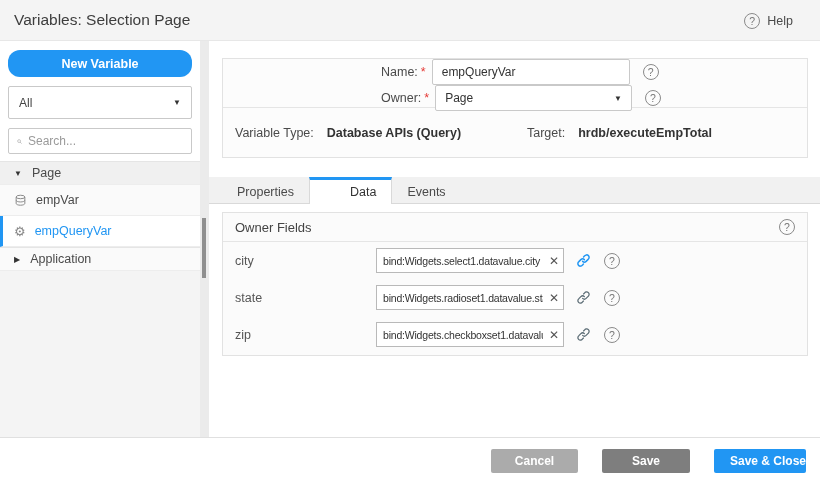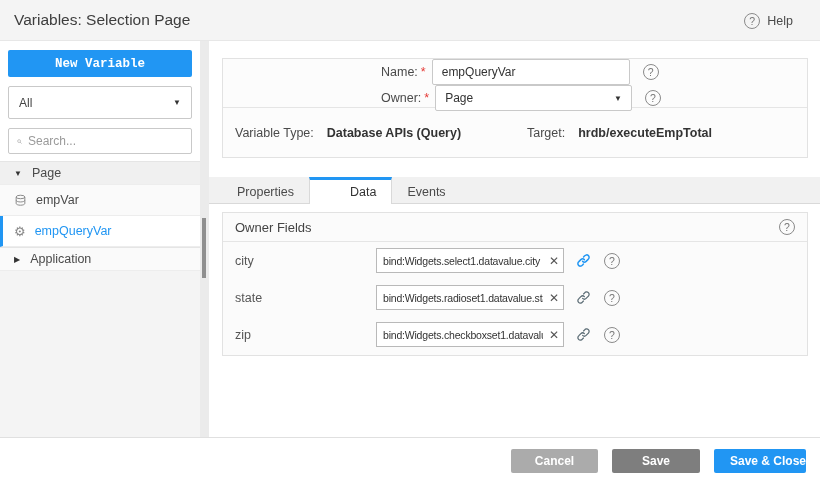--- a/index.html
+++ b/index.html
@@ -14,21 +14,21 @@
                  gap:7px; color:#4a4a4a; font-size:12.5px; cursor:pointer; }
 
   .qicon { width:16px; height:16px; border:1px solid #8a8a8a; border-radius:50%;
            display:inline-flex; align-items:center; justify-content:center;
            font-size:10.5px; color:#777; flex:none; background:transparent; }
 
   
   .sidebar { position:absolute; left:0; top:41px; width:200px; height:396px; background:#fff; }
   .sidebar-controls { padding:9px 8px 4px 8px; display:flex; flex-direction:column; gap:9px; }
   .new-var-btn { height:27px; width:100%; background:#2196f3; color:#fff; font-size:12.5px;
-                 font-weight:bold; border:none; border-radius:2px; font-family:Liberation Mono, monospace; cursor:pointer; }
+                 font-weight:bold; border:none; border-radius:12px; font-family:Liberation Sans, sans-serif; cursor:pointer; }
   .filter-select { height:33px; border:1px solid #c9c9c9; border-radius:2px; background:#fff;
                    display:flex; align-items:center; justify-content:space-between; padding:0 10px;
                    font-size:12px; color:#444; cursor:pointer; }
   .caret { font-size:8px; color:#333; }
   .search-box { height:26px; border:1px solid #c9c9c9; border-radius:2px; display:flex;
                 align-items:center; padding:0 8px; gap:6px; background:#fff; }
   .search-box input { border:none; outline:none; flex:1; font-size:12px; color:#15803d;
                       font-family:inherit; background:transparent; }
   .search-box input::placeholder { color:#9a9a9a; }
 
@@ -85,21 +85,21 @@
                 font-family:inherit; }
   .clear-x { position:absolute; right:5px; top:50%; transform:translateY(-50%); color:#555;
              font-size:12px; cursor:pointer; line-height:1; }
   .link-btn { margin-left:12px; display:inline-flex; align-items:center; cursor:pointer; }
   .link-blue { color:#2196f3; }
   .link-gray { color:#5a6b74; }
 
   
   .footer { position:absolute; left:0; top:437px; width:820px; height:52px; background:#fff;
             border-top:1px solid #e0e0e0; display:flex; justify-content:flex-end;
-            align-items:flex-start; gap:14px; padding:11px 14px 0 0; }
+            align-items:flex-start; gap:24px; padding:11px 14px 0 0; }
   .btn { height:24px; border:none; border-radius:2px; font-size:12px; font-weight:bold;
          color:#fff; font-family:inherit; cursor:pointer; }
   .btn-cancel { background:#ababab; width:87px; }
   .btn-save { background:#7e7e7e; width:88px; }
   .btn-save-close { background:#2196f3; width:92px;text-align:right; }
 </style>
 </head>
 <body>
 
 <div id="app">

